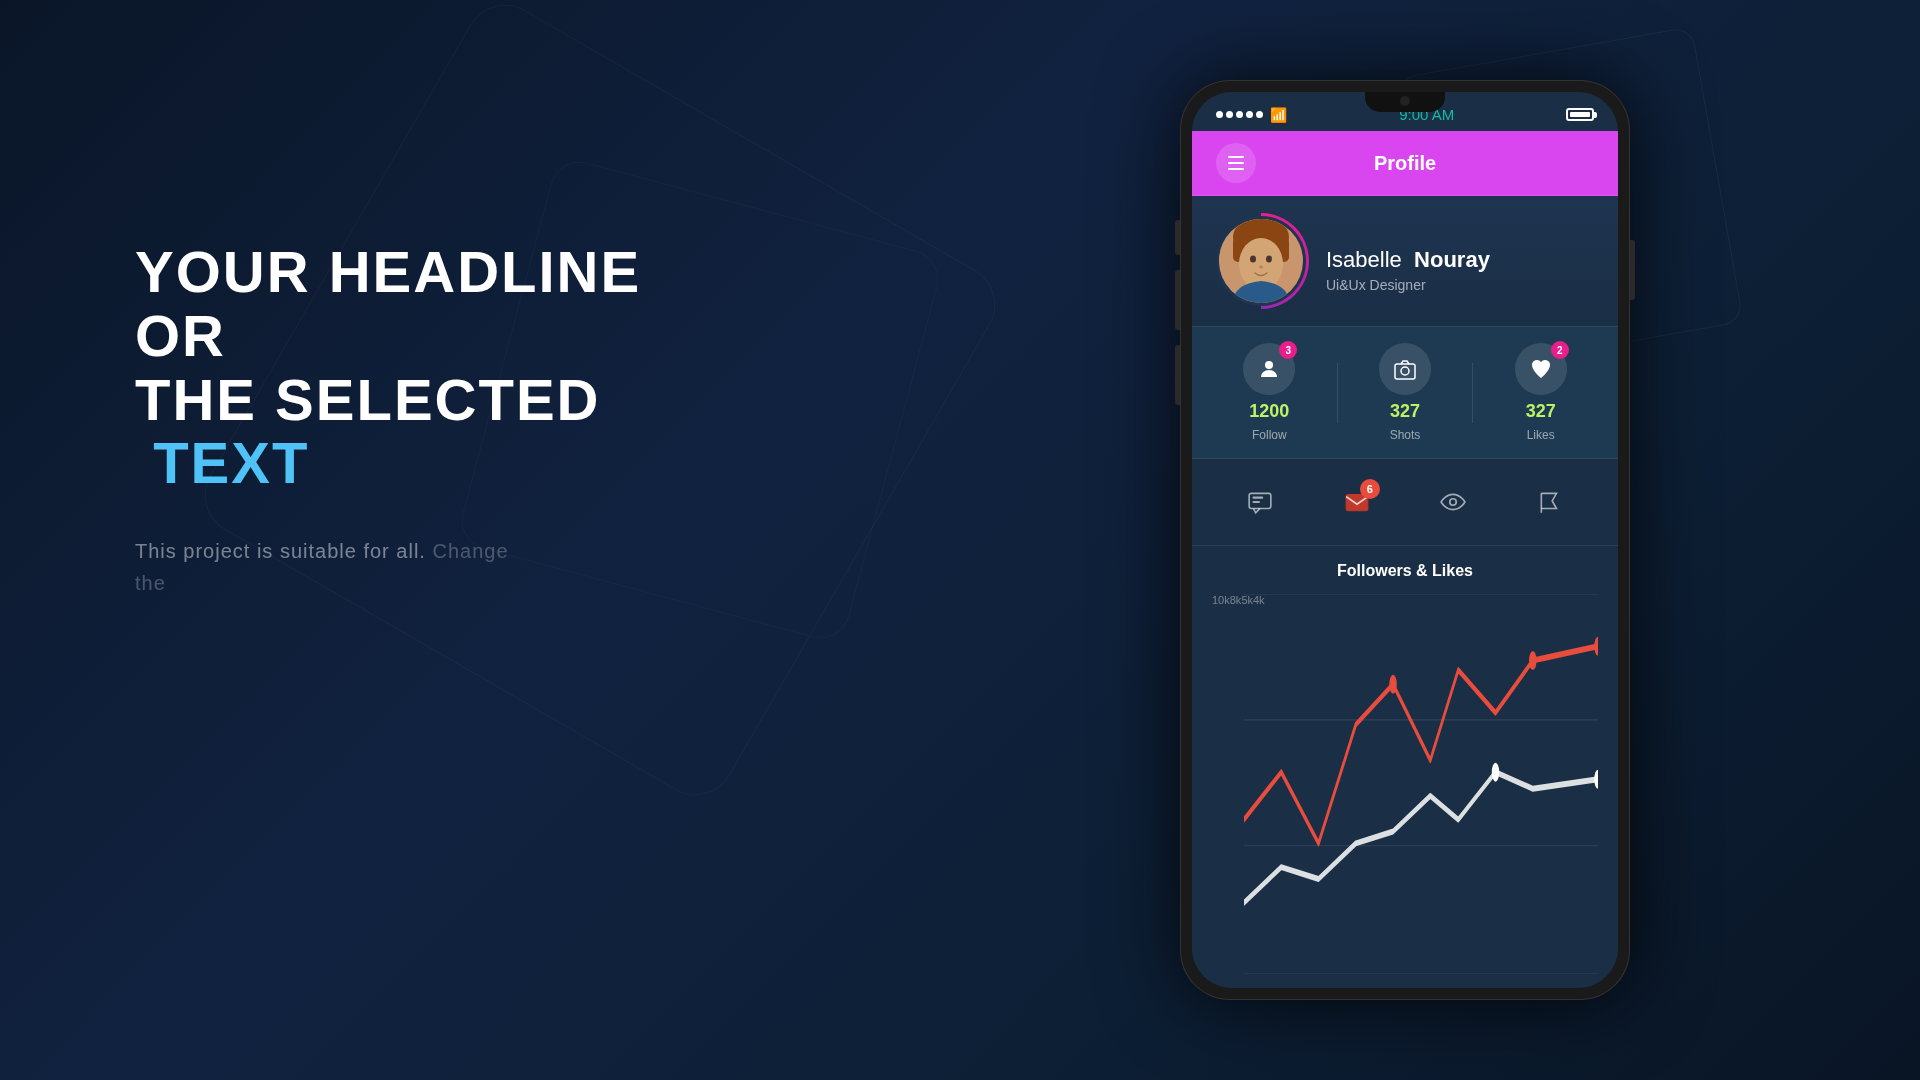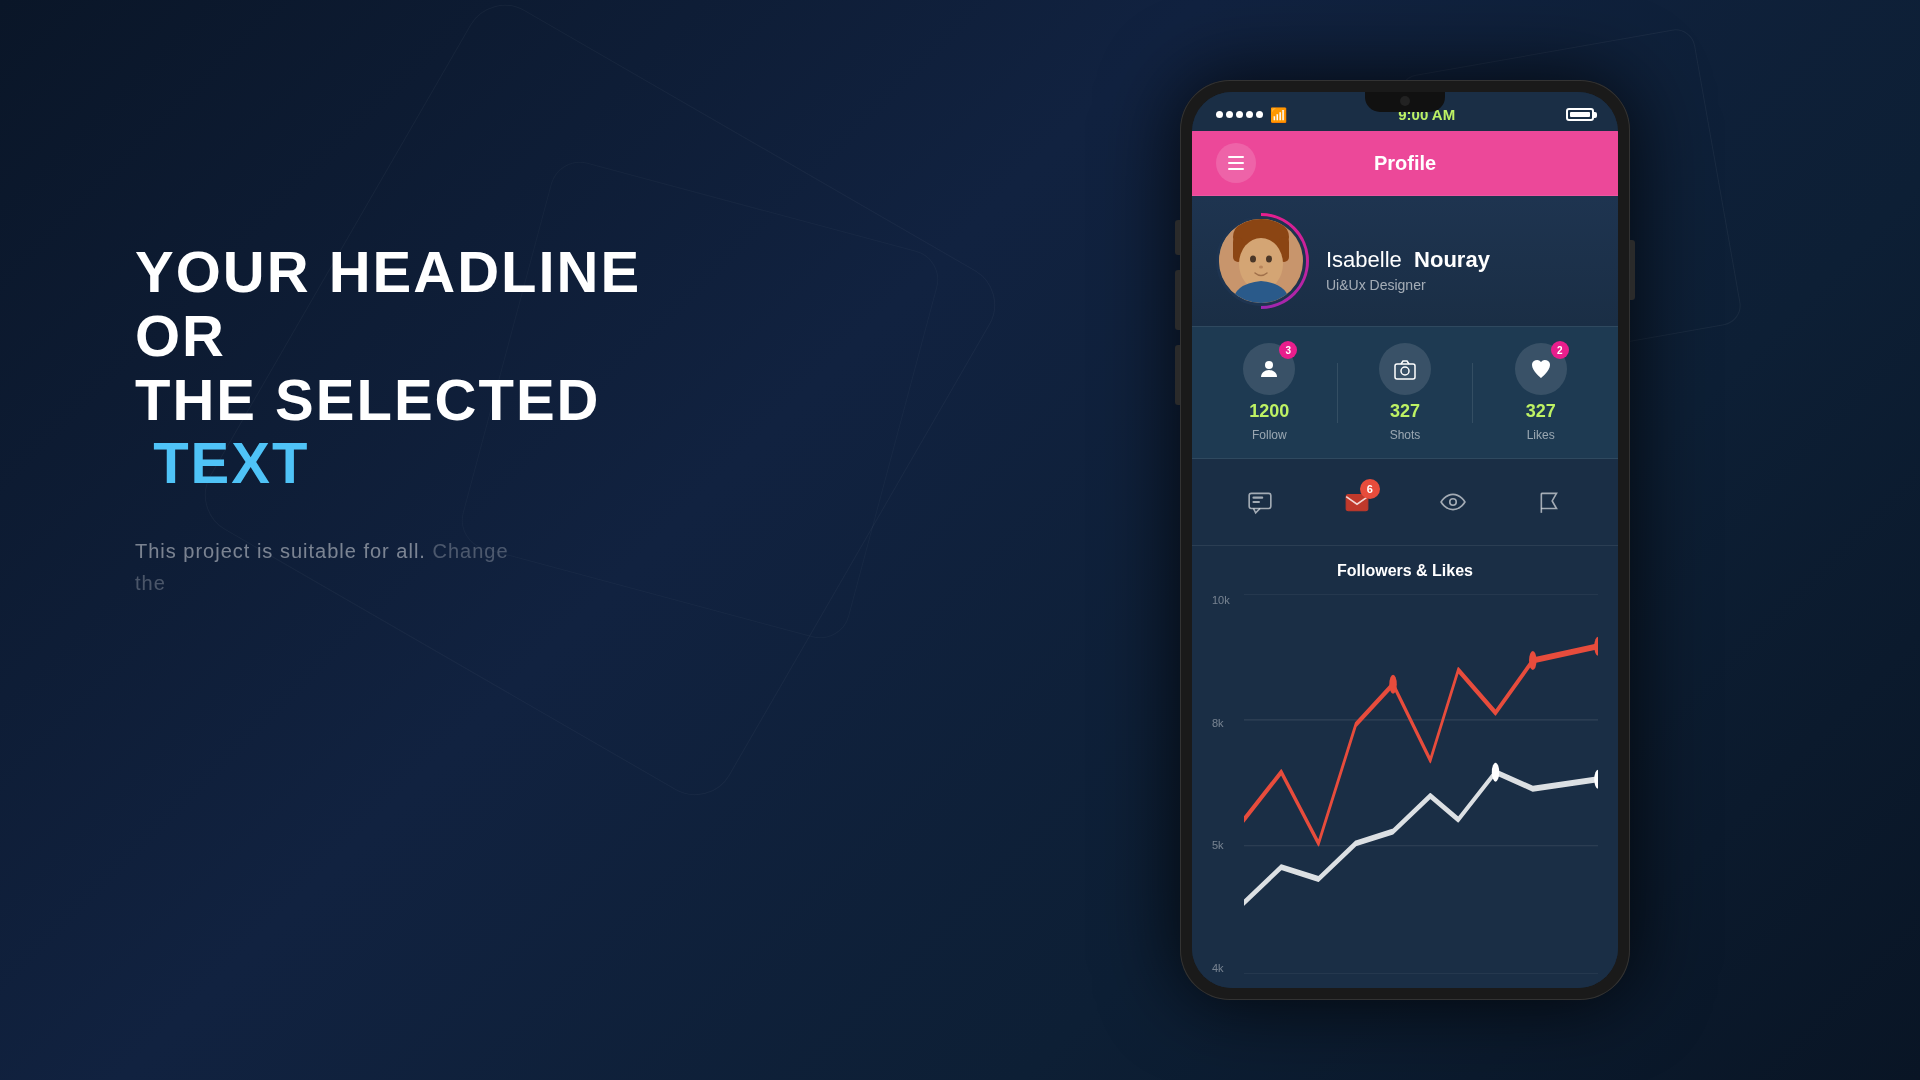--- a/index.html
+++ b/index.html
@@ -140,23 +140,23 @@
       border-radius: 50%;
     }
 
     .wifi-icon {
       color: white;
       font-size: 14px;
       margin-left: 4px;
     }
 
     .status-time {
-      color: #bef264;
+      color: #14b8a6;
       font-size: 15px;
-      font-weight: 700;
+      font-weight: 400;
     }
 
     .status-right {
       display: flex;
       align-items: center;
       gap: 4px;
     }
 
     .battery {
       width: 28px;
@@ -183,21 +183,21 @@
 
     .battery-fill {
       width: 100%;
       height: 100%;
       background: white;
       border-radius: 1px;
     }
 
     
     .nav-bar {
-      background: #ec4899;
+      background: #d946ef;
       padding: 12px 24px;
       display: flex;
       align-items: center;
       justify-content: space-between;
       flex-shrink: 0;
       border-bottom: 1px solid rgba(255,255,255,0.08);
       gap: 48px;
     }
 
     .menu-btn {
@@ -416,21 +416,21 @@
       width: 100%;
       height: calc(100% - 36px);
     }
 
     .chart-labels {
       position: absolute;
       left: 0;
       top: 0;
       height: 100%;
       display: flex;
-      flex-direction: column;
+      flex-direction: row;
       justify-content: space-between;
       width: 30px;
     }
 
     .chart-label {
       color: rgba(255,255,255,0.4);
       font-size: 11px;
     }
 
     .chart-svg {

